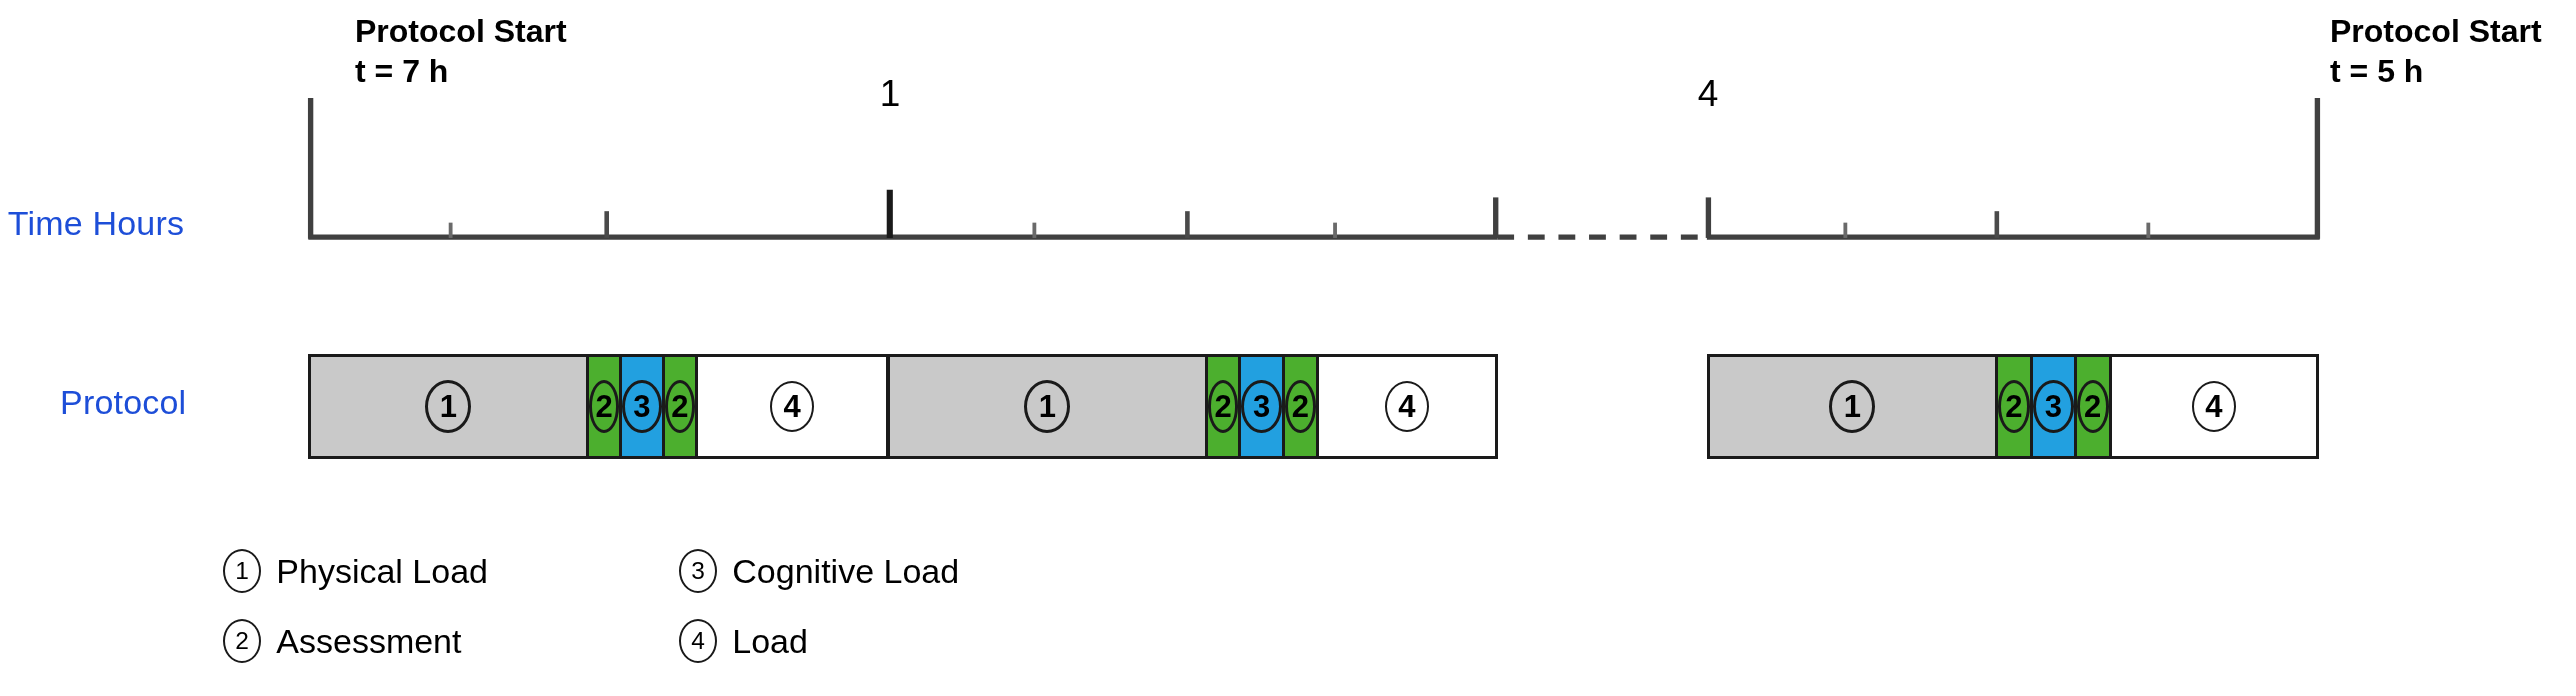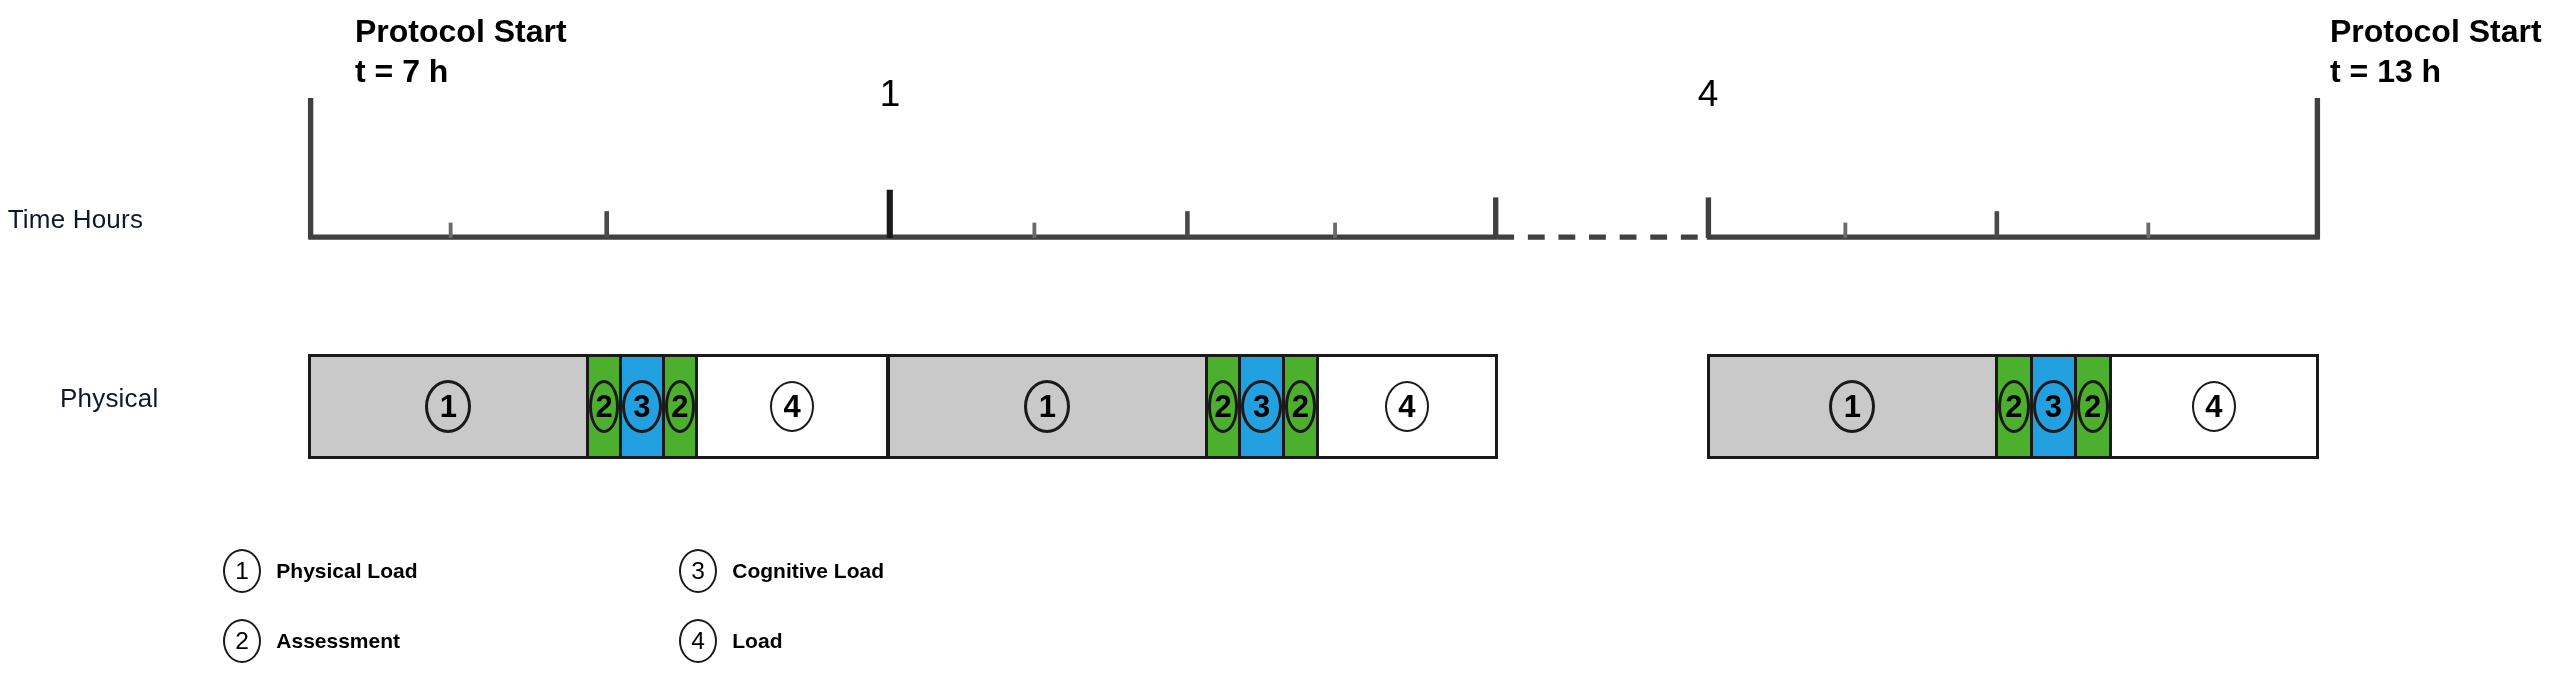--- a/index.html
+++ b/index.html
@@ -2,21 +2,21 @@
 <html style="font-size:12.2px"><head>
 <meta charset="utf-8">
 <style>
   html,body{margin:0;padding:0;background:#ffffff;}
   body{width:2576px;height:697px;position:relative;overflow:hidden;
        font-family:"Liberation Sans",sans-serif;color:#000;}
 
   .fig{position:absolute;left:0;top:0;width:2576px;height:697px;}
 
   
-  .row-label{position:absolute;font-size:26px;color:#0f172a;white-space:nowrap;
+  .row-label{position:absolute;font-size:34px;color:#1d4ed8;white-space:nowrap;
              letter-spacing:0.2px;}
   #lbl-time{left:7.7px;top:204px;}
   #lbl-activity{left:60px;top:383px;}
 
   
   .proto{position:absolute;font-size:32px;line-height:40px;white-space:nowrap;font-weight:600;}
   #proto-left{left:355px;top:10.7px;}
   #proto-right{left:2330px;top:10.7px;}
   .proto .l2{display:block;}
 
@@ -46,43 +46,43 @@
         width:40px;height:47px;border:3.1px solid #1a1a1a;border-radius:50%;
         font-size:31px;font-weight:700;line-height:1;background:transparent;}
   .seg.white .cnum{border-width:2.3px;}
 
   
   #legend{position:absolute;left:0;top:549px;width:2576px;height:138px;}
   .leg-item{position:absolute;display:flex;align-items:center;gap:15.3px;white-space:nowrap;}
   .leg-badge{display:inline-flex;align-items:center;justify-content:center;
              width:34px;height:40px;border:2.3px solid #1a1a1a;border-radius:50%;
              font-size:24.5px;line-height:1;}
-  .leg-text{font-size:21px;font-weight:700;}
+  .leg-text{font-size:34px;font-weight:400;}
   #leg-0{left:223px;top:0px;}
   #leg-1{left:223px;top:70px;}
   #leg-2{left:679px;top:0px;}
   #leg-3{left:679px;top:70px;}
 </style>
 </head>
 <body>
 
 <div class="fig">
 
   <div class="row-label" id="lbl-time">Time Hours</div>
 
-  <div class="row-label" id="lbl-activity">Physical</div>
+  <div class="row-label" id="lbl-activity">Protocol</div>
 
   <div class="proto" id="proto-left">
     <span class="l1">Protocol Start</span>
     <span class="l2">t = 7 h</span>
   </div>
 
   <div class="proto" id="proto-right">
     <span class="l1">Protocol Start</span>
-    <span class="l2">t = 13 h</span>
+    <span class="l2">t = 5 h</span>
   </div>
 
   <svg id="axis-svg" width="2576" height="697" viewBox="0 0 3367 911">
     <g stroke="#404040" stroke-width="7" stroke-linecap="butt" fill="none">
 
       <line x1="403" y1="310" x2="1957" y2="310"></line>
 
       <line x1="2231" y1="310" x2="3032" y2="310"></line>
 
       <line x1="406" y1="128" x2="406" y2="312"></line>

